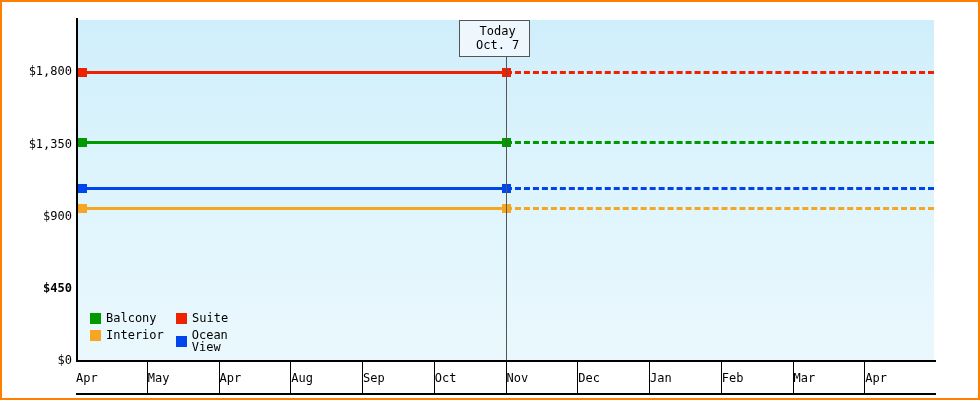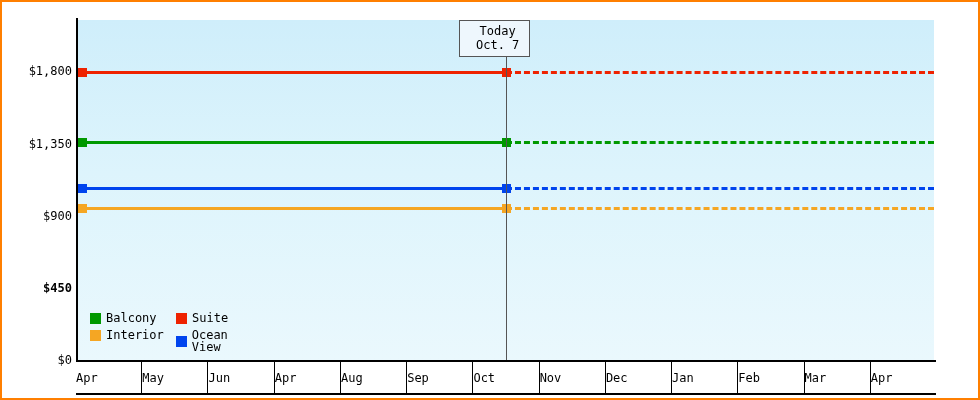--- a/index.html
+++ b/index.html
@@ -159,21 +159,20 @@
       <div class="legend-item">
         <span class="legend-swatch" style="background:#0044ee"></span>
         <span class="legend-label">Ocean View</span>
       </div>
     </div>
   </div>
 
   <div id="xticks">
       <div class="xtick">Apr</div>
       <div class="xtick">May</div>
-      <div class="xtick">Jun</div>
       <div class="xtick">Apr</div>
       <div class="xtick">Aug</div>
       <div class="xtick">Sep</div>
       <div class="xtick">Oct</div>
       <div class="xtick">Nov</div>
       <div class="xtick">Dec</div>
       <div class="xtick">Jan</div>
       <div class="xtick">Feb</div>
       <div class="xtick">Mar</div>
       <div class="xtick">Apr</div>

